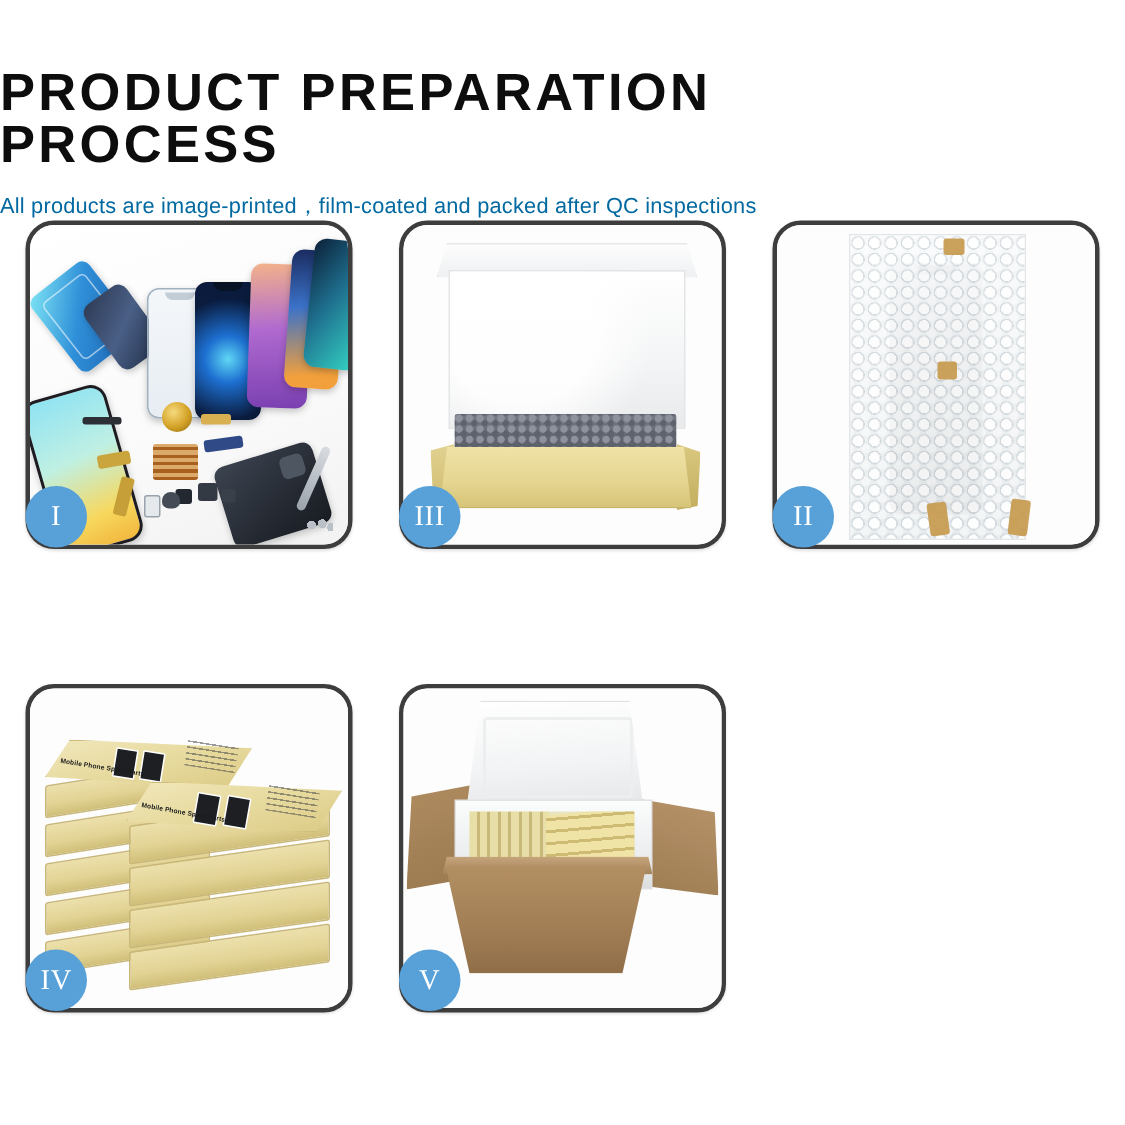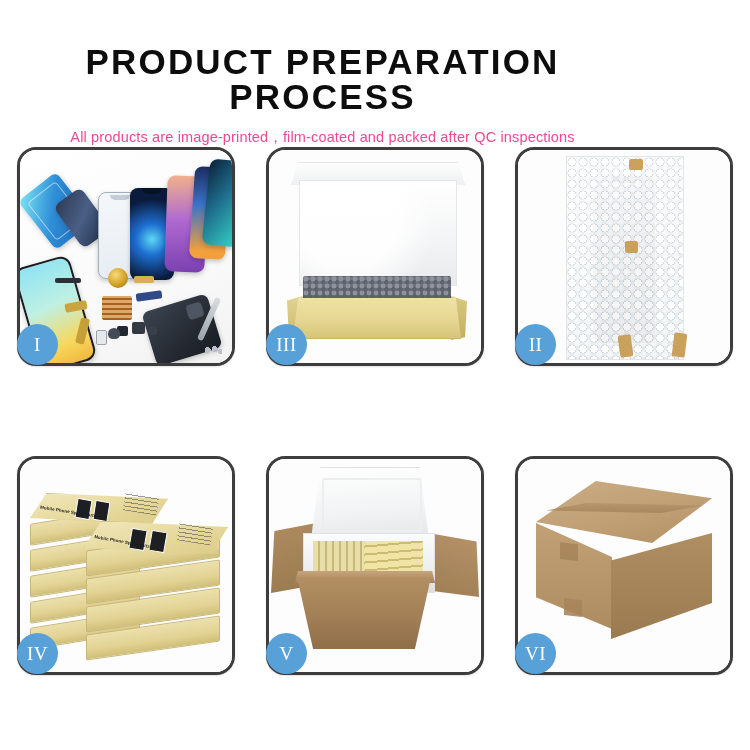--- a/index.html
+++ b/index.html
@@ -4,28 +4,28 @@
 <style>
   html,body{margin:0;padding:0;}
   body{
     width:750px;height:750px;background:#ffffff;
     font-family:"Liberation Sans",sans-serif;
     overflow:hidden;position:relative;
   }
   .page{position:relative;width:750px;height:750px;background:#fff;}
 
   
-  .header{position:absolute;left:10px;top:0;width:625px;text-align:center;}
+  .header{position:absolute;left:0;top:0;width:625px;text-align:left;}
   .title{
     font-size:35px;font-weight:700;color:#0d0d0d;
     letter-spacing:2.2px;line-height:1;margin-top:44px;
     font-family:"Liberation Sans",sans-serif;
   }
   .subtitle{
-    font-size:14.5px;color:#ec4899;margin-top:14px;letter-spacing:.15px;
+    font-size:14.5px;color:#0369a1;margin-top:14px;letter-spacing:.15px;
     font-family:"Liberation Sans",sans-serif;
   }
 
   
   .grid{
     position:absolute;left:17px;top:147px;width:716px;height:528px;
     display:grid;grid-template-columns:repeat(3,218px);
     grid-template-rows:repeat(2,219px);
     column-gap:31px;row-gap:90px;
   }
@@ -444,26 +444,15 @@
         <div class="flapR"></div>
         <div class="epsLid"></div>
         <div class="epsBody"></div>
         <div class="epsInner"></div>
         <div class="cartonRim"></div>
         <div class="cartonFront"></div>
       </div>
       <div class="badge">V</div>
     </div>
 
-    <div class="panel">
-      <div class="panel-inner p6">
-        <div class="c6top"></div>
-        <div class="c6seam"></div>
-        <div class="c6left"></div>
-        <div class="c6right"></div>
-        <div class="c6tab1"></div>
-        <div class="c6tab2"></div>
-      </div>
-      <div class="badge">VI</div>
-    </div>
 
   </div>
 </div>
 
 </body></html>

